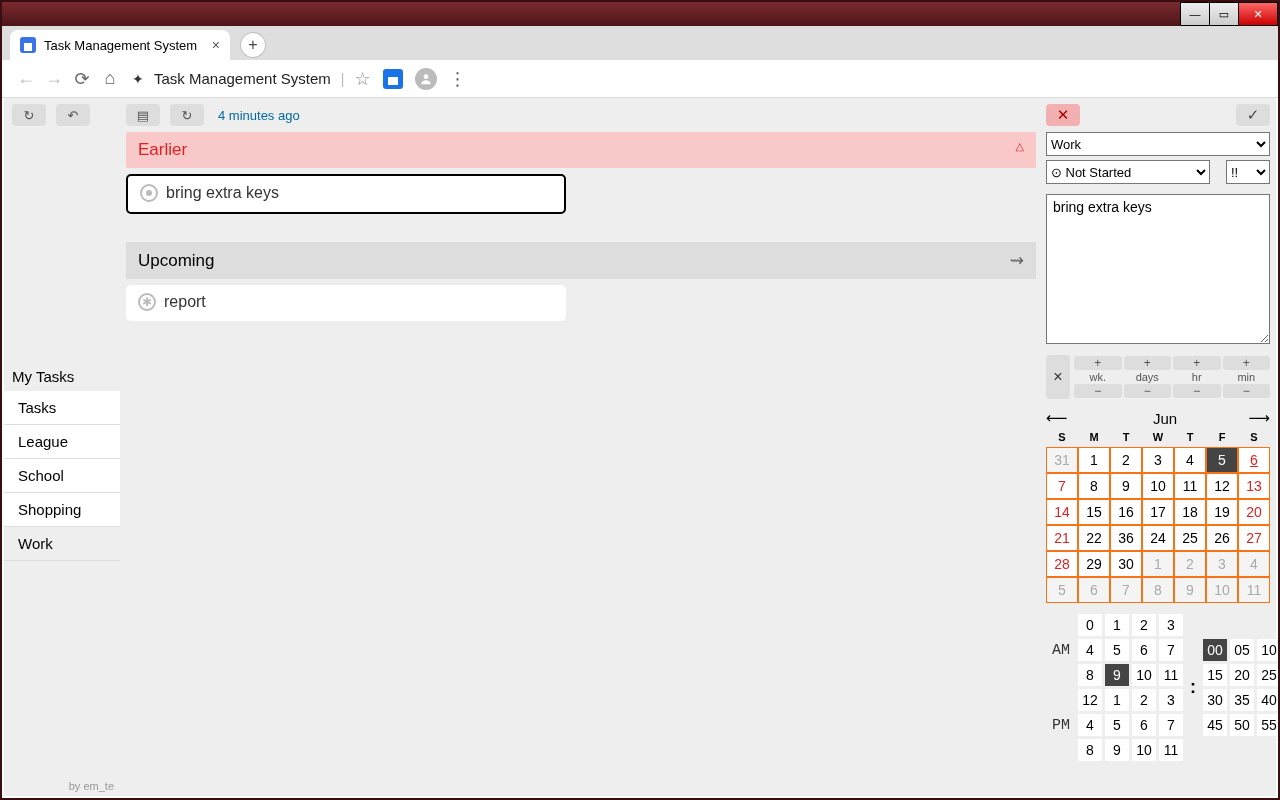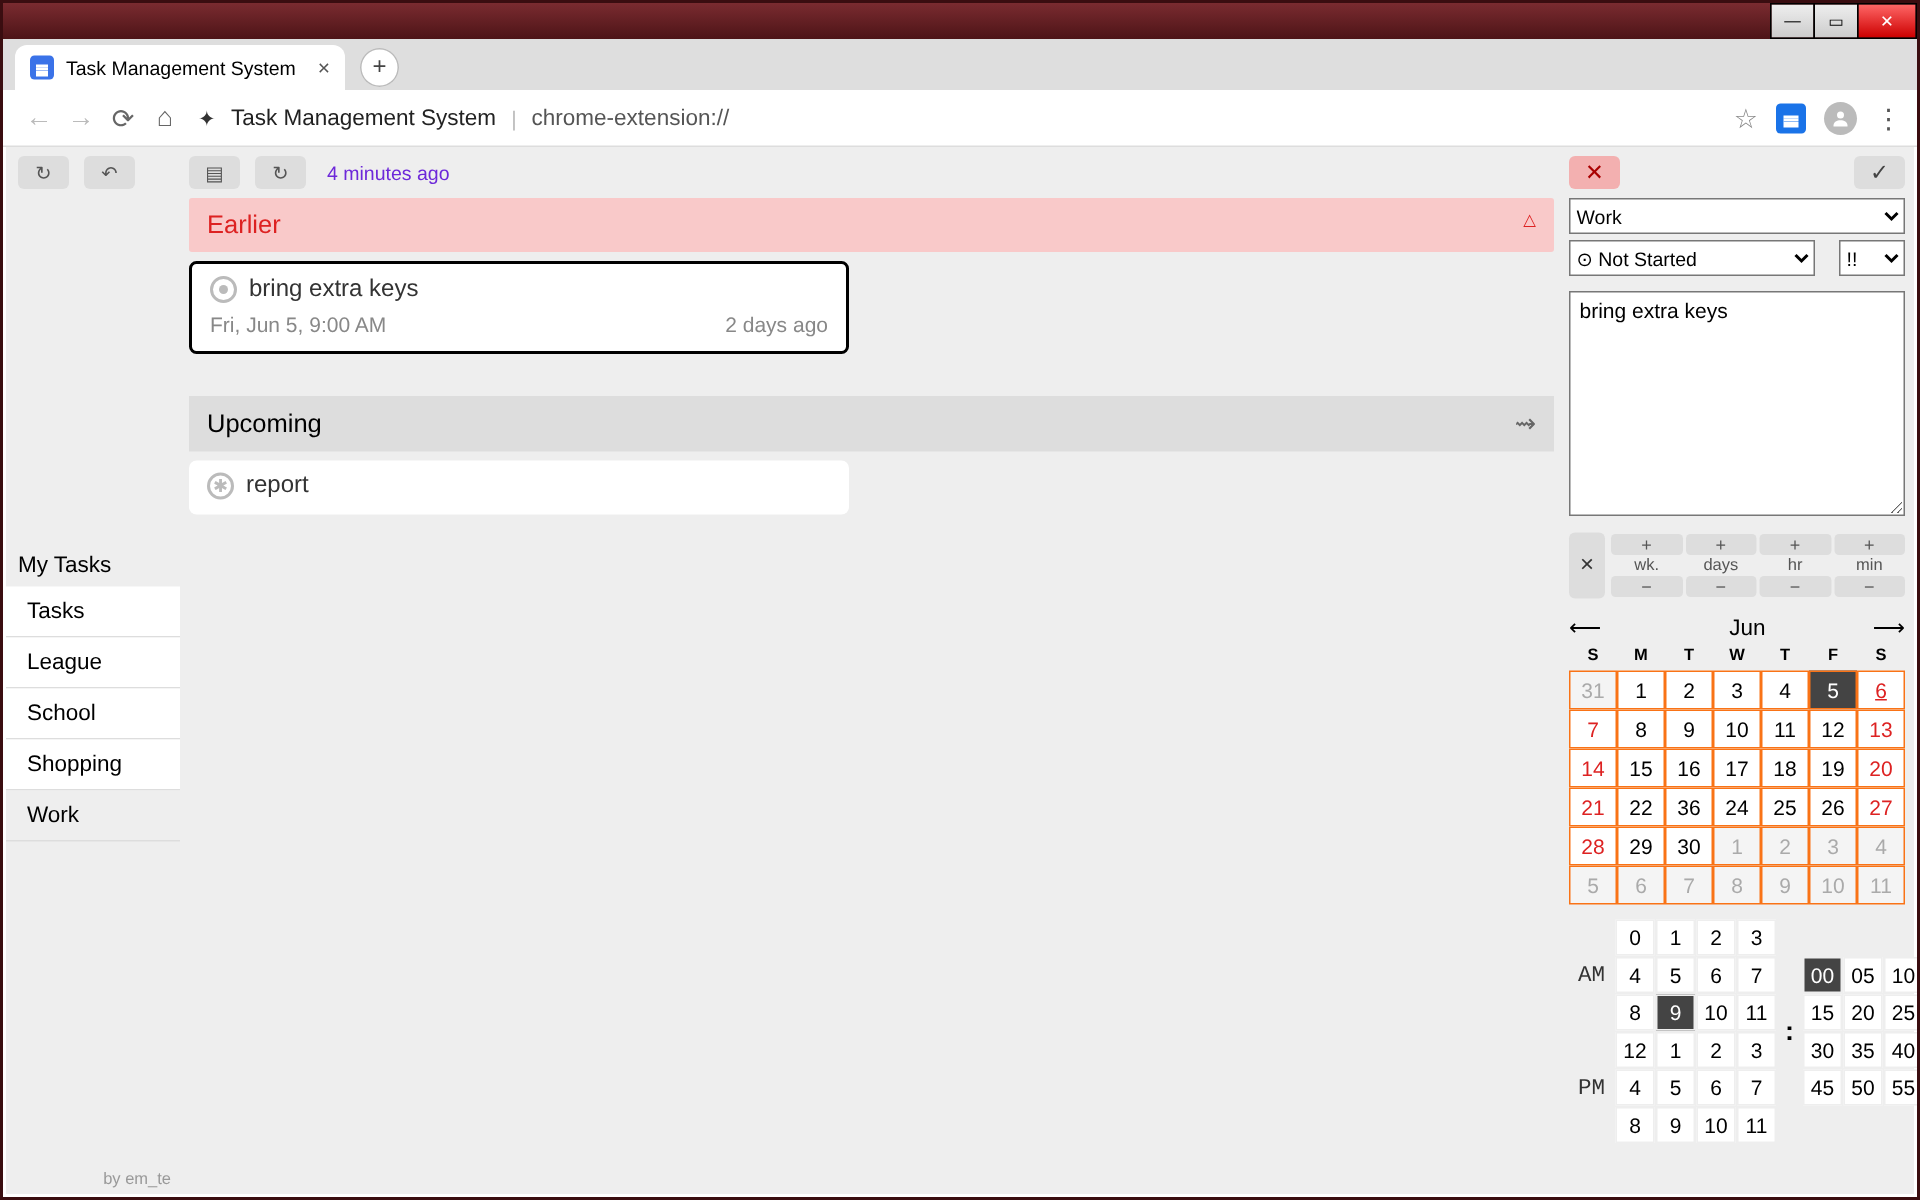--- a/index.html
+++ b/index.html
@@ -86,21 +86,21 @@
   .cat-list { }
   .cat-item {
     background:#fff; padding:8px 14px; font-size:15px; border-bottom:1px solid #ddd;
   }
   .cat-item.sel { background:#eee; }
   .footer { font-size:11px; color:#999; text-align:right; padding:4px 6px; }
 
   
   .midcol { flex:1; padding:6px 10px 6px 6px; }
   .mid-top { display:flex; align-items:center; gap:10px; margin-bottom:6px; }
-  .timestamp { color:#6d28d9; font-size:13px; margin-left:4px; }
+  .timestamp { color:#0369a1; font-size:13px; margin-left:4px; }
 
   .section-earlier {
     background:#f9c9c9; padding:8px 12px; font-size:17px; color:#d22;
     display:flex; justify-content:space-between; align-items:flex-start;
     border-radius:2px; margin-bottom:6px;
   }
   .section-earlier .warn { font-size:11px; color:#d22; }
 
   .task-card {
     background:#fff; border-radius:5px; padding:8px 12px 10px;
@@ -213,21 +213,20 @@
   </div>
 
   <div class="addressbar">
     <span class="nav-icon disabled">←</span>
     <span class="nav-icon disabled">→</span>
     <span class="nav-icon">⟳</span>
     <span class="nav-icon">⌂</span>
     <span class="ext-icon">✦</span>
     <span class="addr-ext-name">Task Management System</span>
     <span class="addr-sep">|</span>
-    <span class="addr-url">chrome-extension://</span>
     <div class="addr-right">
       <span class="star">☆</span>
       <div class="favbtn">
           <span></span>
         </div>
       <div class="avatar">
         <svg width="14" height="14" viewBox="0 0 24 24" fill="#fff">
             <circle cx="12" cy="8" r="4"></circle>
             <path d="M4 20c0-4 4-6 8-6s8 2 8 6v1H4z"></path>
           </svg>
@@ -265,24 +264,20 @@
 
       <div class="section-earlier">
         <span>Earlier</span>
         <span class="warn">△</span>
       </div>
       <div id="earlier-tasks">
           <div class="task-card selected">
             <div class="task-title-row">
               <span class="status-circle dot"></span>
               <span>bring extra keys</span>
-            </div>
-            <div class="task-sub">
-              <span>Fri, Jun 5, 9:00 AM</span>
-              <span>2 days ago</span>
             </div>
           </div>
         </div>
 
       <div style="height:16px"></div>
       <div class="section-upcoming">
         <span>Upcoming</span>
         <span class="arrow">⇝</span>
       </div>
       <div id="upcoming-tasks">

